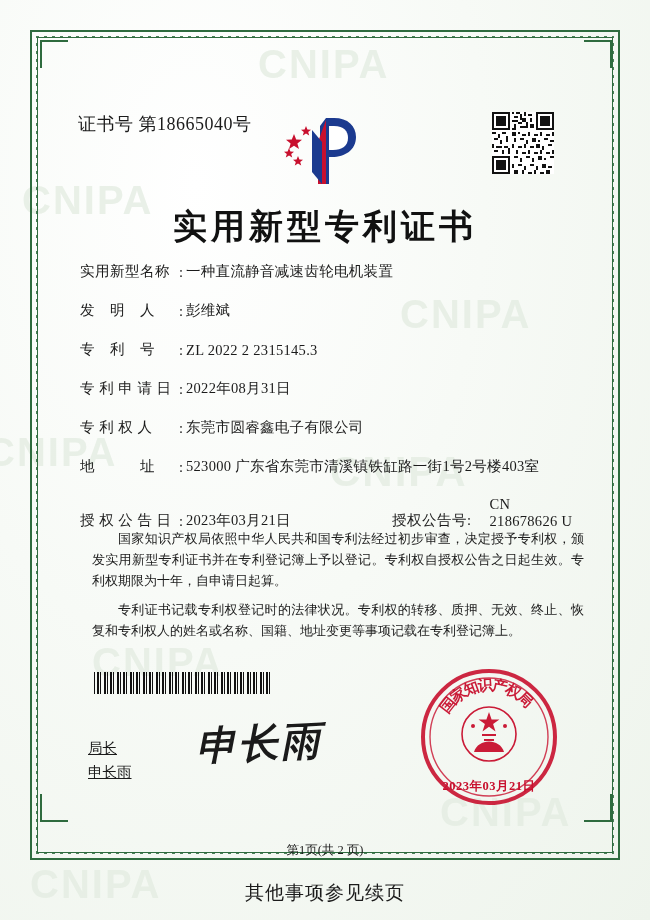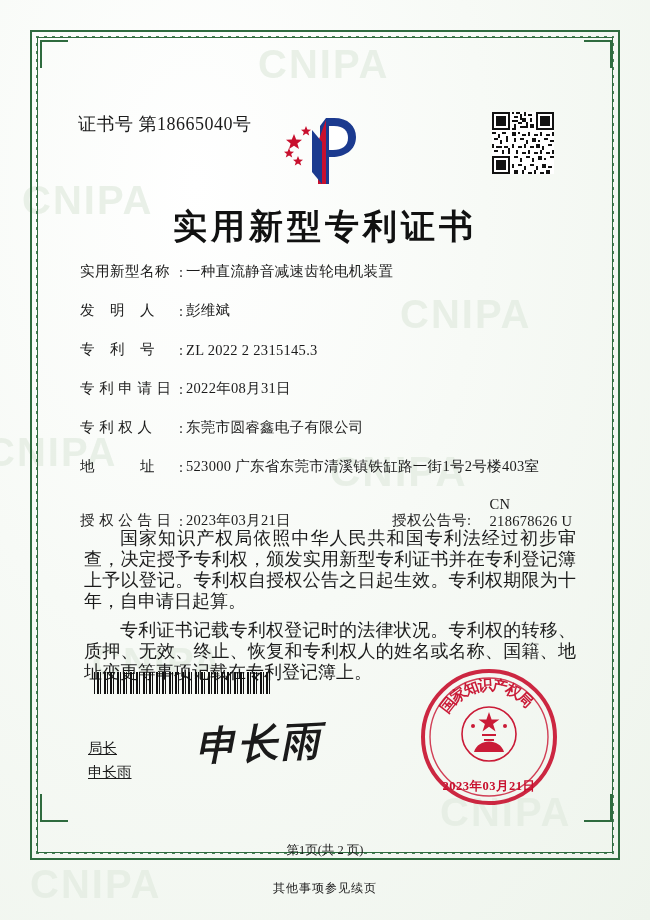--- a/index.html
+++ b/index.html
@@ -158,23 +158,23 @@
     letter-spacing: 0.5px;
   }
   .sub-value {
     margin-left: 18px;
     letter-spacing: 0.3px;
   }
 
   
   .body-text {
     position: absolute;
-    left: 84px; top: 528px;
+    left: 92px; top: 528px;
     width: 492px;
-    font-size: 18px;
+    font-size: 13px;
     line-height: 21px;
     color: #1b1b1b;
     text-align: justify;
   }
   .body-text p {
     margin: 0 0 8px 0;
     text-indent: 2em;
   }
 
   
@@ -232,21 +232,21 @@
     position: absolute;
     left: 0; right: 0; top: 842px;
     text-align: center;
     font-size: 12.5px;
     color: #1b1b1b;
   }
   .footer-note {
     position: absolute;
     left: 0; right: 0; top: 880px;
     text-align: center;
-    font-size: 12px;
+    font-size: 19px;
     color: #1b1b1b;
     letter-spacing: 1px;
   }
 </style>
 </head>
 <body>
 
 <div class="page">
 
   <div class="watermark wm1">CNIPA</div>

